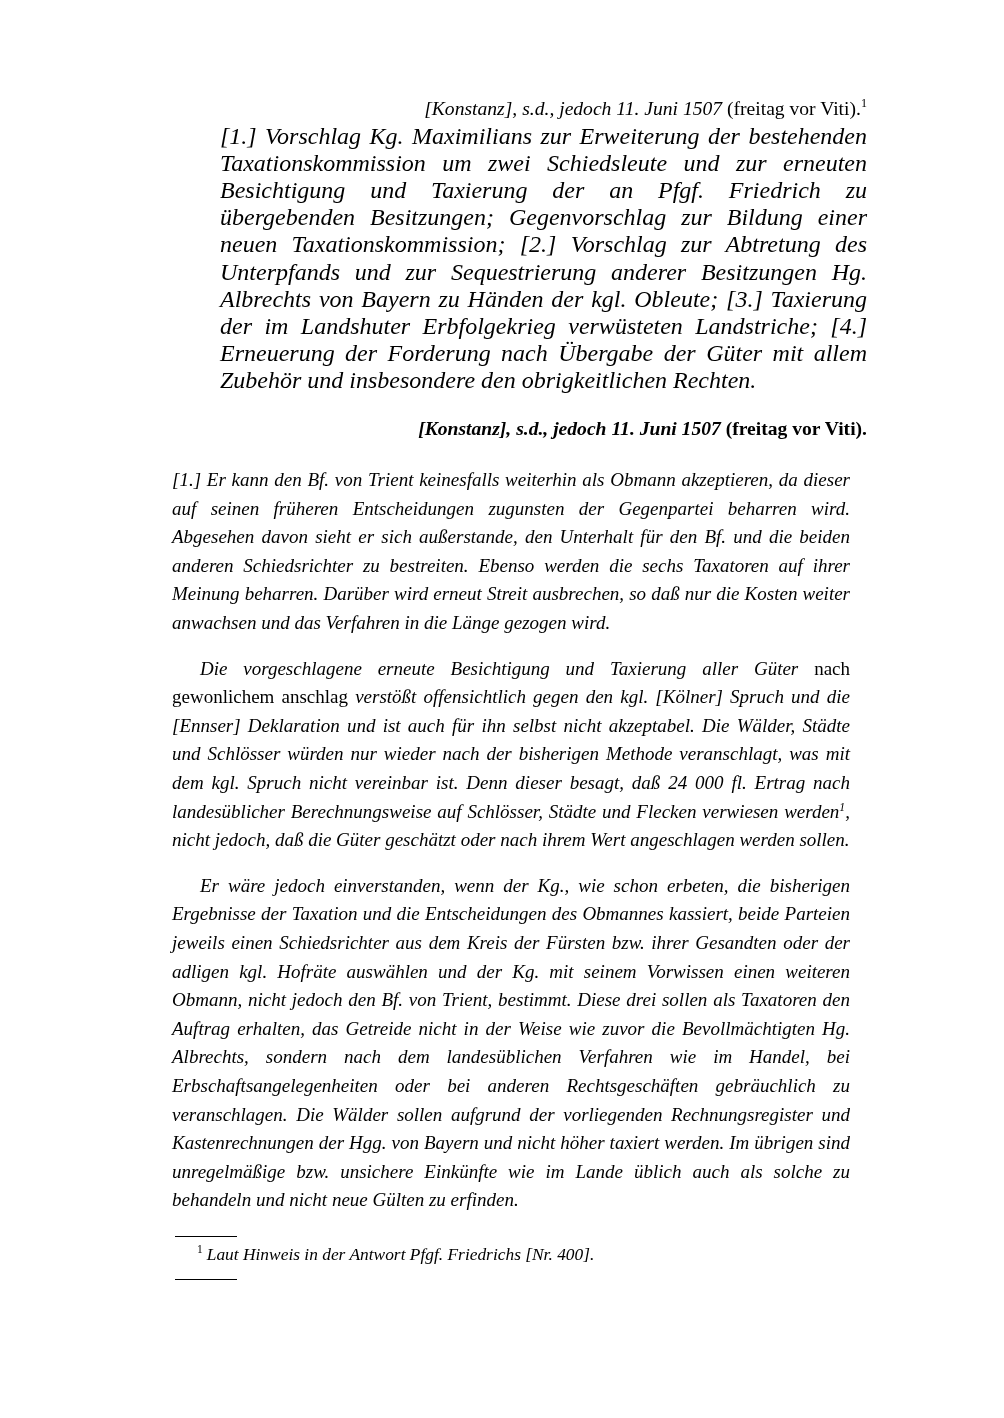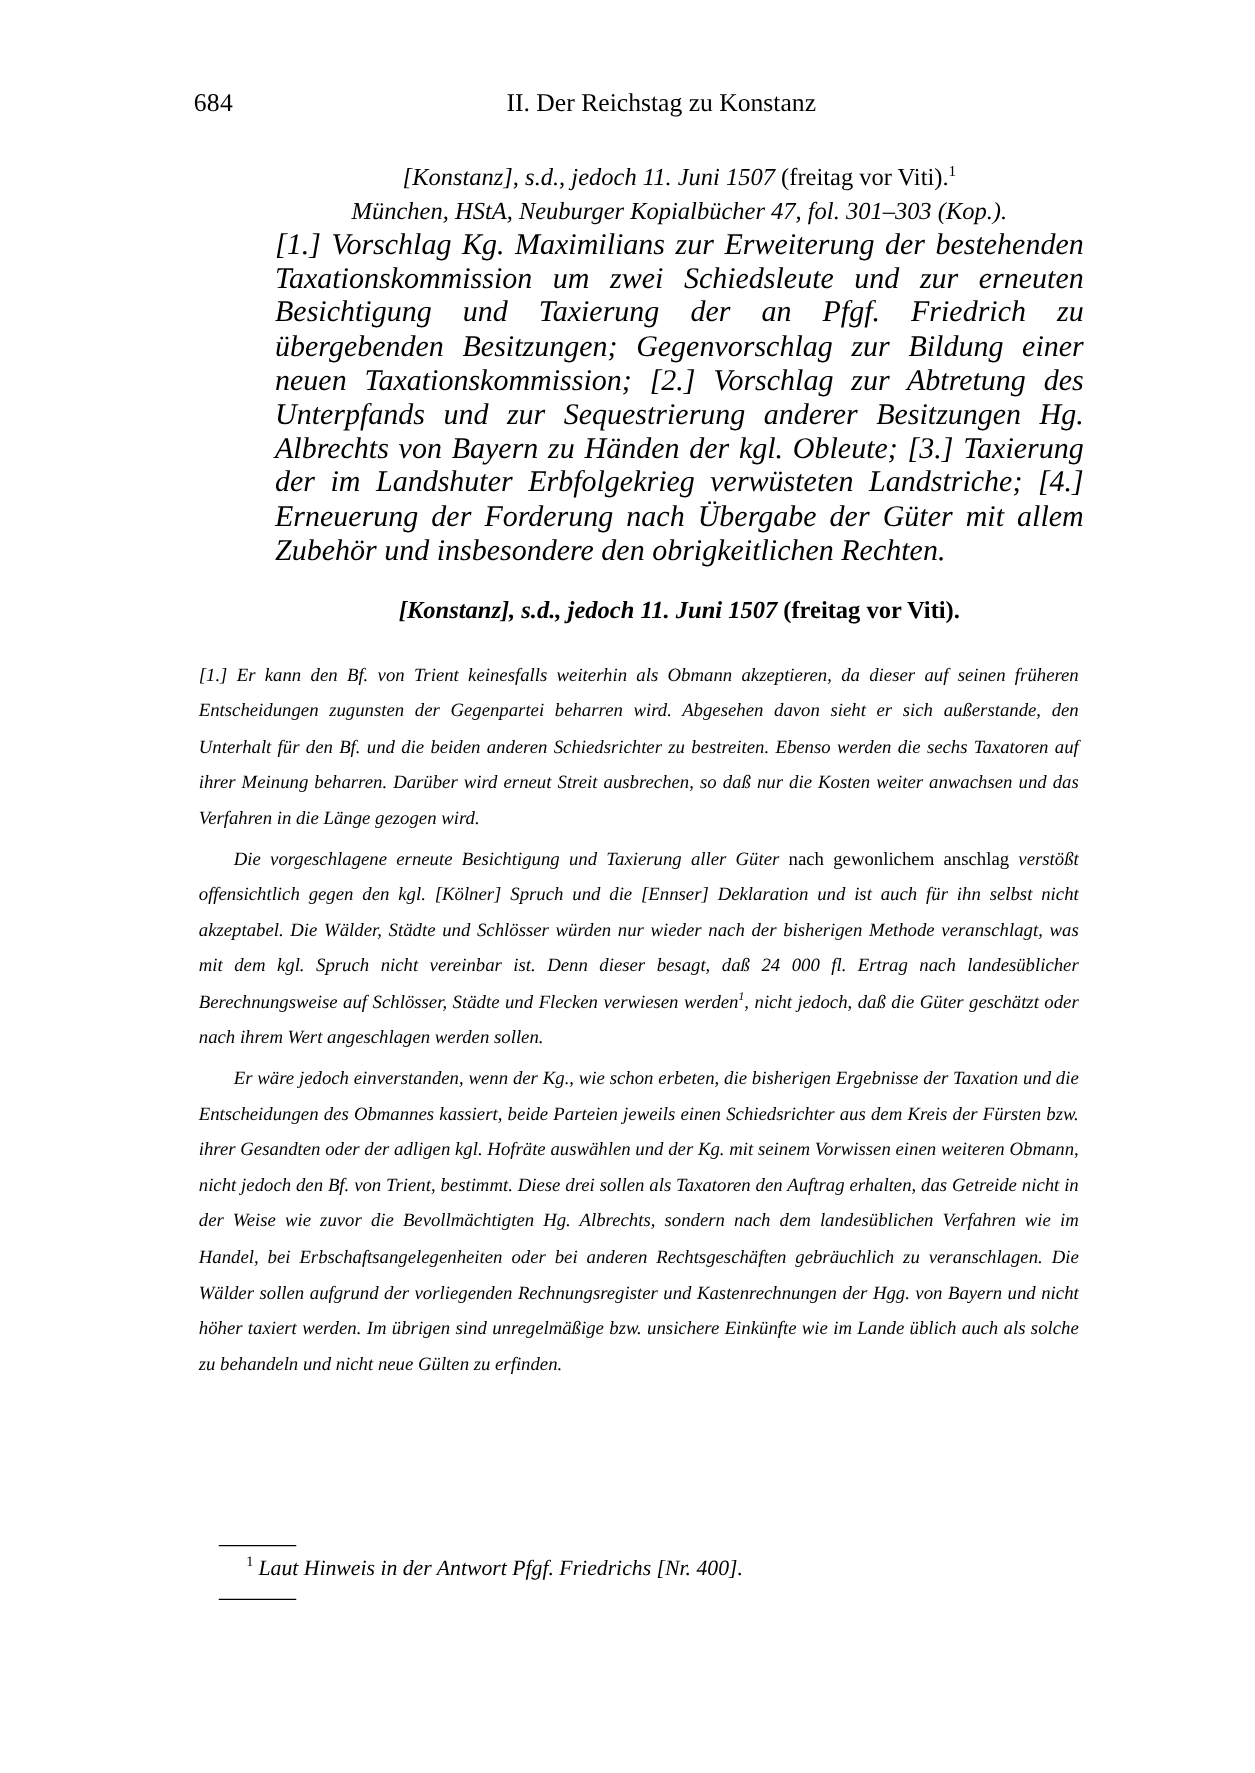--- a/index.html
+++ b/index.html
@@ -47,21 +47,21 @@
     padding-left: 36px;
   }
   .rom  { font-style: normal; }
 
   
   .srcblock {
     margin-left: 65px;
     font-style: italic;
     font-size: 19.6px;
     line-height: 26.5px;
-    text-align: center;
+    text-align: right;
   }
   .srcblock .rom { font-style: normal; }
 
   
   .regest {
     margin-left: 65px;
     font-style: italic;
     font-size: 24px;
     line-height: 27.2px;
     text-align: justify;
@@ -77,25 +77,25 @@
     margin-bottom: 20px;
   }
   .sec-head .sec-no {
     position: absolute;
     left: 0;
     top: 0;
   }
 
   
   .body-p {
-    font-size: 15px;
+    font-size: 19px;
     line-height: 28.6px;
     font-style: italic;
     text-align: justify;
-    margin: 4px;
+    margin: 17px;
   }
   .body-p.indent { text-indent: 28px; }
 
   .sup {
     font-size: 0.62em;
     vertical-align: super;
     line-height: 0;
     font-style: normal;
   }
   .sup.it { font-style: italic; }
@@ -135,30 +135,25 @@
     font-style: italic;
   }
 </style>
 </head>
 <body>
 
 <div class="page">
 
   <div class="content">
 
-    <div class="runhead">
-      <span class="folio">684</span>
-      <span class="rh-title">II. Der Reichstag zu Konstanz</span>
-    </div>
 
     <div class="srcblock" style="margin-top:24px;">
       <div>
         <span>[Konstanz], s.d., jedoch 11. Juni 1507</span><span class="rom"> (freitag vor Viti).</span><span class="sup">1</span>
       </div>
-      <div>München, HStA, Neuburger Kopialbücher 47, fol. 301–303 (Kop.).</div>
     </div>
 
 
     <div class="regest">[1.] Vorschlag Kg. Maximilians zur Erweiterung der bestehenden Taxationskommission um zwei Schiedsleute und zur erneuten Besichtigung und Taxierung der an Pfgf. Friedrich zu übergebenden Besitzungen; Gegenvorschlag zur Bildung einer neuen Taxationskommission; [2.] Vorschlag zur Abtretung des Unterpfands und zur Sequestrierung anderer Besitzungen Hg. Albrechts von Bayern zu Händen der kgl. Obleute; [3.] Taxierung der im Landshuter Erbfolgekrieg verwüsteten Landstriche; [4.] Erneuerung der Forderung nach Übergabe der Güter mit allem Zubehör und insbesondere den obrigkeitlichen Rechten.</div>
 
     <div class="srcblock" style="margin-top:21px;font-weight:bold;">
       <div>
         <span>[Konstanz], s.d., jedoch 11. Juni 1507</span><span class="rom"> (freitag vor Viti).</span>
       </div>
     </div>

